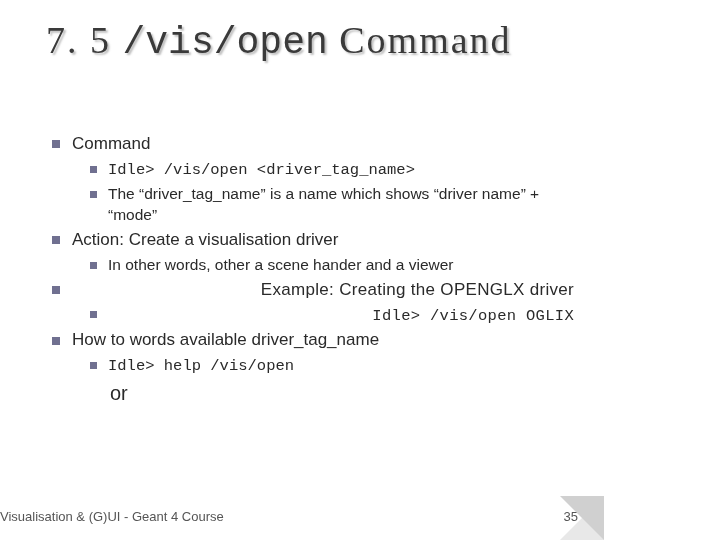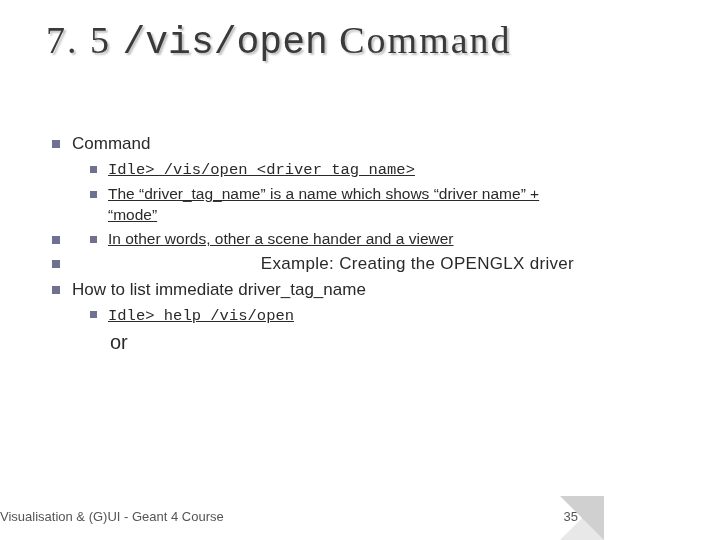--- a/index.html
+++ b/index.html
@@ -67,21 +67,21 @@
   .b1::before, .b2::before, .b3::before {
     content: "";
     position: absolute;
     left: 4px;
     top: 0.42em;
     width: 8px;
     height: 8px;
     background: #707090;
   }
   .b2::before { width: 7px; height: 7px; left: 6px; top: 0.45em; }
-  .b2 { font-size: 15.5px; text-decoration: underline; }
+  .b2 { font-size: 15.5px; }
   ul ul { margin-left: 12px; }
   .mono { font-family: "Courier New", monospace; }
   .example-heading { letter-spacing: 0.3px; text-align: right; }
   .indent-continue { display: block; padding-left: 92px; }
   .or-line { padding-left: 24px; margin-left: 14px; font-size: 20px; }
   .footer {
     position: absolute;
     width: 100%;
     bottom: 16px;
     font-size: 13px;
@@ -109,33 +109,39 @@
           <li class="b2">
             <span class="mono">Idle&gt; /vis/open &lt;driver_tag_name&gt;</span>
           </li>
           <li class="b2">
             <span>The “driver_tag_name” is a name which shows “driver name” + “mode”</span>
           </li>
         </ul>
       </li>
 
       <li class="b1">
+        <span>Action: Create a visualisation driver</span>
         <ul>
           <li class="b2">
             <span>In other words, other a scene hander and a viewer</span>
           </li>
         </ul>
       </li>
 
       <li class="b1 example-heading">
         <span>Example: Creating the OPENGLX driver</span>
+        <ul>
+          <li class="b2">
+            <span class="mono">Idle&gt; /vis/open OGLIX</span>
+          </li>
+        </ul>
       </li>
 
       <li class="b1">
-        <span>How to list immediate driver_tag_name</span>
+        <span>How to words available driver_tag_name</span>
         <ul>
           <li class="b2">
             <span class="mono">Idle&gt; help /vis/open</span>
           </li>
         </ul>
         <div class="or-line">or</div>
       </li>
     </ul>
   </div>
 

